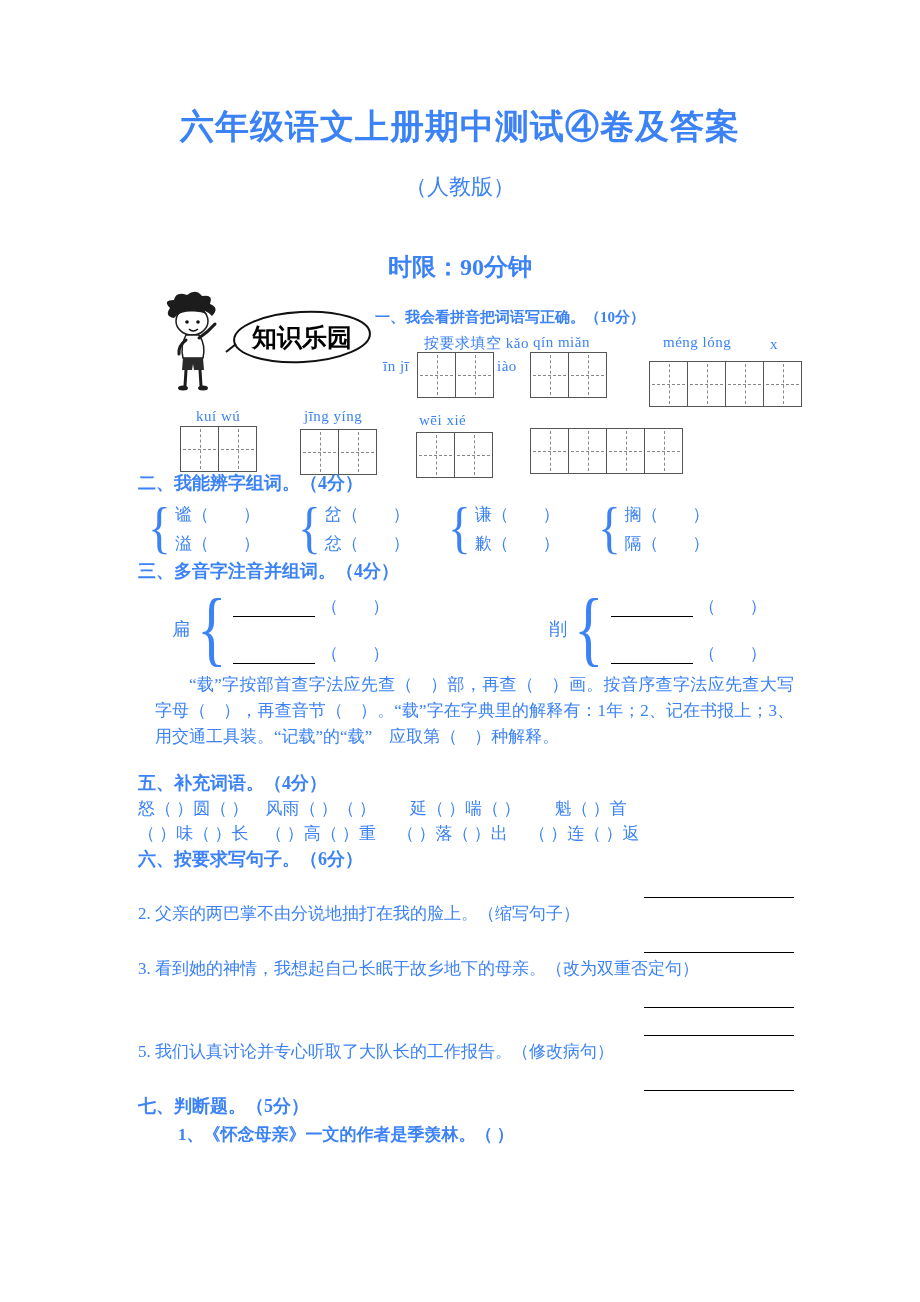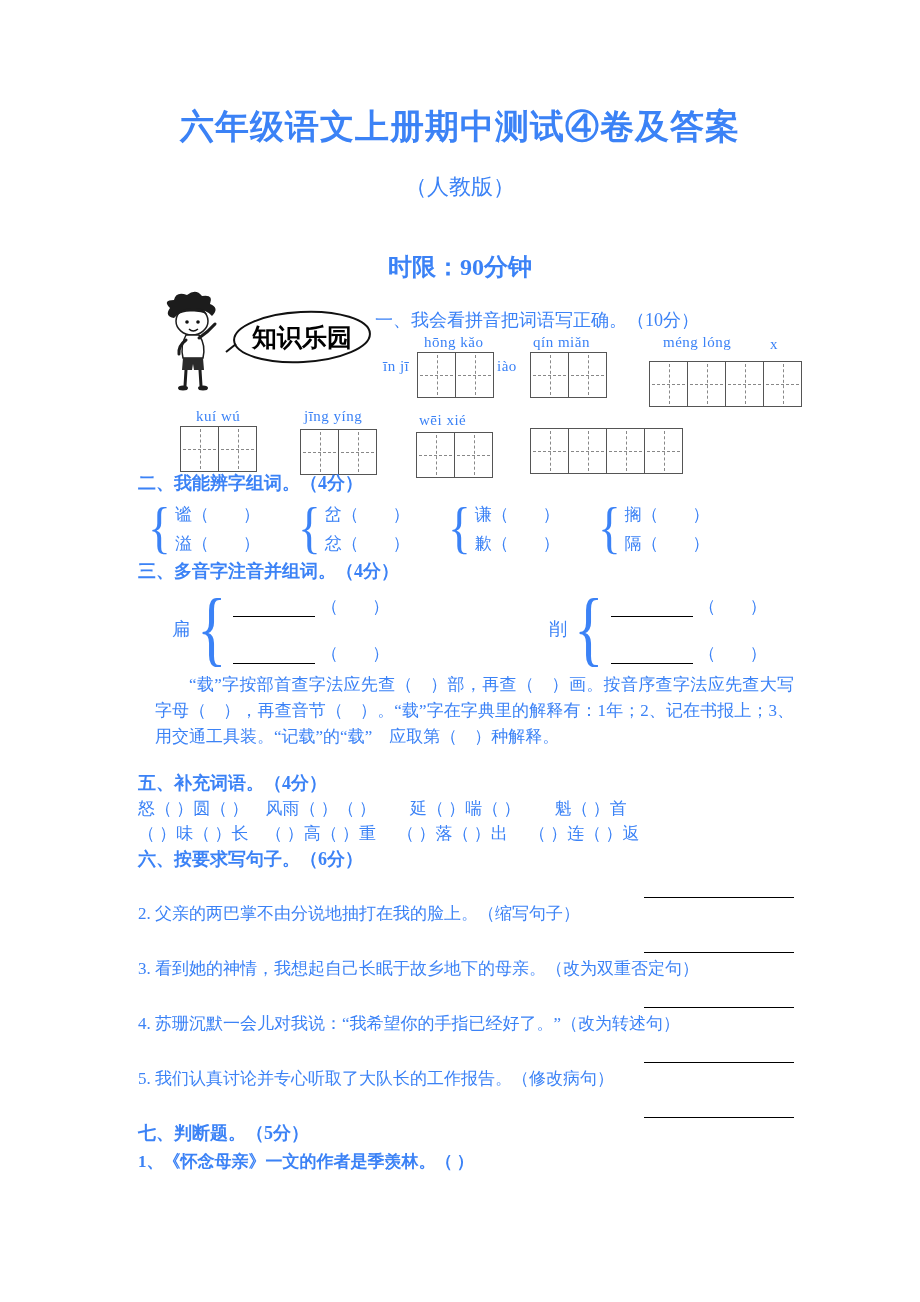--- a/index.html
+++ b/index.html
@@ -17,21 +17,21 @@
   
   .title   { position:absolute; top:104px; left:0; width:100%; text-align:center; font-size:34px; font-weight:bold; letter-spacing:1px; }
   .subtitle{ position:absolute; top:172px; left:0; width:100%; text-align:center; font-size:22px; }
   .timelim { position:absolute; top:218px; left:0; width:100%; text-align:center; font-size:24px; font-weight:600;margin-top:33px; }
 
   
   .mascot { position:absolute; left:150px; top:288px; width:85px; height:118px; }
   .bubble { position:absolute; left:222px; top:306px; width:152px; height:64px; }
 
   
-  .sec1-heading { position:absolute; left:375px; top:308px; font-size:18px; font-weight:normal; }
+  .sec1-heading { position:absolute; left:375px; top:308px; font-size:15px; font-weight:bold; }
   .pinyin { position:absolute; font-size:15px; letter-spacing:0.5px; }
 
   .gg { position:absolute; display:flex; border-left:1px solid #555; }
   .cell { position:relative; width:38px; height:46px; border:1px solid #555; border-left:none; background:#fff; box-sizing:border-box; }
   .cell::before { content:""; position:absolute; left:2px; right:2px; top:50%; border-top:1px dashed #888; }
   .cell::after  { content:""; position:absolute; top:2px; bottom:2px; left:50%; border-left:1px dashed #888; }
 
   
   .main { position:absolute; left:138px; top:470px; width:656px; font-size:17px; }
   .sec-heading { font-size:18px; font-weight:bold; line-height:26px; }
@@ -59,21 +59,21 @@
   
   .sh-gap { margin-top:20px; }
   .idiom { line-height:25px; }
 
   
   .q-item { margin-bottom:2px; }
   .q-text { line-height:27px; }
   .ans-underline { width:150px; height:25px; border-bottom:1px solid #000; margin-left:auto; margin-bottom:1px; }
 
   
-  .s7item { font-weight:600; line-height:27px; margin-top:2px; }
+  .s7item { font-weight:600; line-height:27px; margin-top:2px;margin-left:40px; }
 </style>
 </head>
 <body>
 
 <div class="page">
 
   <div class="title">六年级语文上册期中测试④卷及答案</div>
   <div class="subtitle">（人教版）</div>
   <div class="timelim">时限：90分钟</div>
 
@@ -95,21 +95,21 @@
   </svg>
 
   <svg class="bubble" viewBox="0 0 152 64">
     <ellipse cx="80" cy="31" rx="68" ry="25" fill="#fff" stroke="#111" stroke-width="2" transform="rotate(-3 80 31)"></ellipse>
     <path d="M14 38 L4 46" stroke="#111" stroke-width="2" fill="none"></path>
     <text x="80" y="40" text-anchor="middle" font-size="25" font-weight="bold">知识乐园</text>
   </svg>
 
   <div class="sec1-heading">一、我会看拼音把词语写正确。（10分）</div>
 
-  <div class="pinyin" style="left:424px;top:334px">hōng kǎo</div>
+  <div class="pinyin" style="left:424px;top:334px">按要求填空 kǎo</div>
   <div class="pinyin" style="left:533px;top:334px">qín miǎn</div>
   <div class="pinyin" style="left:663px;top:334px">méng lóng</div>
   <div class="pinyin" style="left:770px;top:336px">x</div>
   <div class="pinyin" style="left:383px;top:358px">īn jī</div>
   <div class="pinyin" style="left:497px;top:358px">iào</div>
   <div class="pinyin" style="left:196px;top:408px">kuí wú</div>
   <div class="pinyin" style="left:304px;top:408px">jīng yíng</div>
   <div class="pinyin" style="left:419px;top:412px">wēi xié</div>
 
   <div class="gg" style="left:417px;top:352px">
@@ -223,21 +223,20 @@
     </div>
     <div class="q-item">
       <div class="q-text">2. 父亲的两巴掌不由分说地抽打在我的脸上。（缩写句子）</div>
       <div class="ans-underline"></div>
     </div>
     <div class="q-item">
       <div class="q-text">3. 看到她的神情，我想起自己长眠于故乡地下的母亲。（改为双重否定句）</div>
       <div class="ans-underline"></div>
     </div>
     <div class="q-item">
-      <div class="q-text">4. 苏珊沉默一会儿对我说：“我希望你的手指已经好了。”（改为转述句）</div>
       <div class="ans-underline"></div>
     </div>
     <div class="q-item">
       <div class="q-text">5. 我们认真讨论并专心听取了大队长的工作报告。（修改病句）</div>
       <div class="ans-underline"></div>
     </div>
 
     <div class="sec-heading">七、判断题。（5分）</div>
     <div class="s7item">1、《怀念母亲》一文的作者是季羡林。（ ）</div>
 

